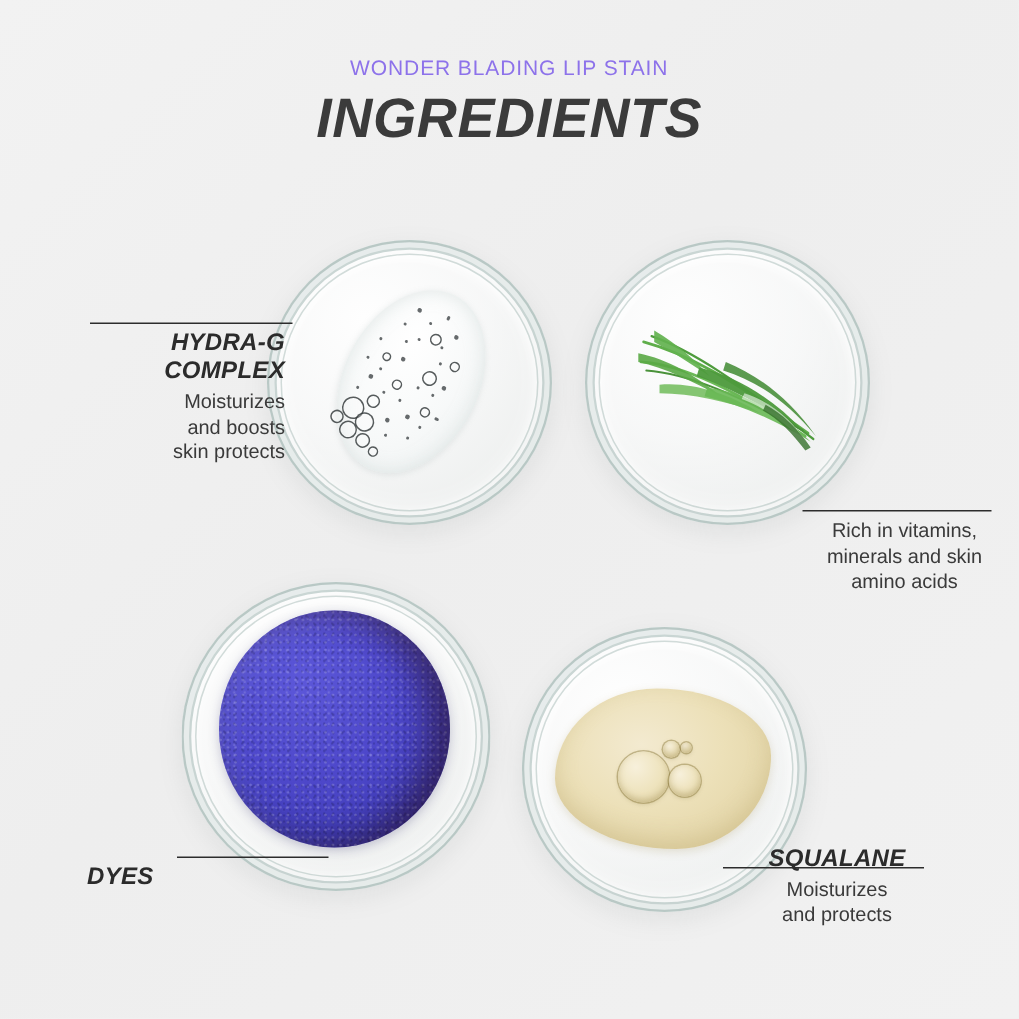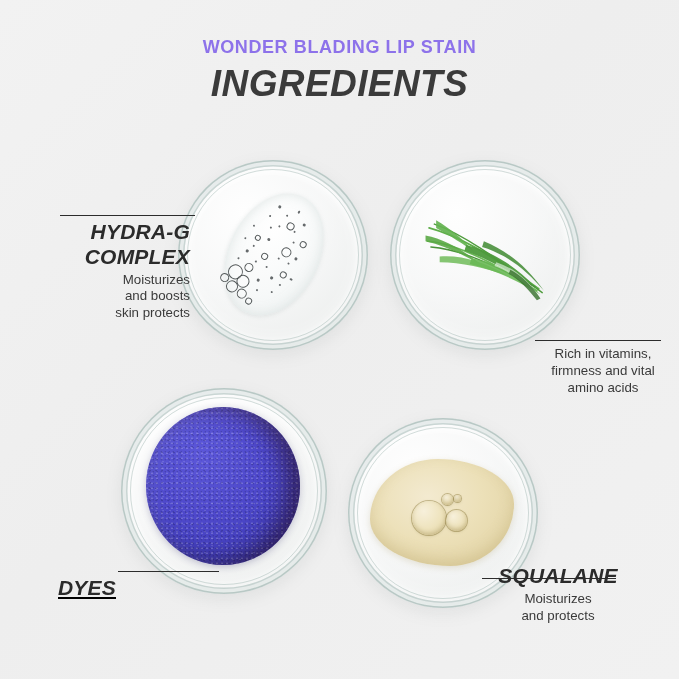--- a/index.html
+++ b/index.html
@@ -23,22 +23,22 @@
 
   
   .header {
     position: absolute;
     top: 38px;
     left: 0;
     width: 100%;
     text-align: center;
   }
   .brand-line {
-    font-size: 18px;
-    font-weight: bold;
+    font-size: 14px;
+    font-weight: normal;
     letter-spacing: 0.6px;
     color: #8d72ea;
     line-height: 1.1;
     font-family: "Liberation Sans", sans-serif;
   }
   .main-title {
     margin-top: 7px;
     font-size: 37px;
     font-weight: bold;
     font-style: italic;
@@ -194,21 +194,21 @@
   }
 
   
   .callout { position: absolute; }
   .leader {
     position: absolute;
     height: 0;
     border-top: 1.6px solid #2c2c2c;
   }
   .callout-title {
-    font-size: 21px;
+    font-size: 16px;
     font-weight: bold;
     font-style: italic;
     color: #2b2b2b;
     line-height: 1.18;
     letter-spacing: 0.2px;
   }
   .callout-desc {
     margin-top: 2px;
     font-size: 13.3px;
     color: #3a3a3a;
@@ -218,21 +218,21 @@
   .align-right { text-align: right; }
   .align-left { text-align: left; }
   .align-center { text-align: center; }
 
   #callout-hydra { left: 18px; top: 220px; width: 172px; }
   #leader-hydra { left: 60px; top: 215px; width: 135px; }
 
   #callout-seaweed { left: 528px; top: 344px; width: 150px; }
   #leader-seaweed { left: 535px; top: 340px; width: 126px; }
 
-  #callout-dyes { left: 58px; top: 576px; width: 160px; text-decoration: underline; }
+  #callout-dyes { left: 58px; top: 576px; width: 160px; }
   #leader-dyes { left: 118px; top: 571px; width: 101px; }
 
   #callout-squalane { left: 482px; top: 564px; width: 152px; }
   #leader-squalane { left: 482px; top: 578px; width: 134px; }
 </style>
 </head>
 <body>
 
 <div id="infographic">
 
@@ -339,21 +339,21 @@
       <div>Moisturizes</div>
       <div>and boosts</div>
       <div>skin protects</div>
     </div>
   </div>
 
   <div class="leader" id="leader-seaweed"></div>
   <div class="callout align-left" id="callout-seaweed">
     <div class="callout-desc align-center">
       <div>Rich in vitamins,</div>
-      <div>firmness and vital</div>
+      <div>minerals and skin</div>
       <div>amino acids</div>
     </div>
   </div>
 
   <div class="leader" id="leader-dyes"></div>
   <div class="callout align-left" id="callout-dyes">
     <div class="callout-title">
       <div>DYES</div>
     </div>
   </div>

